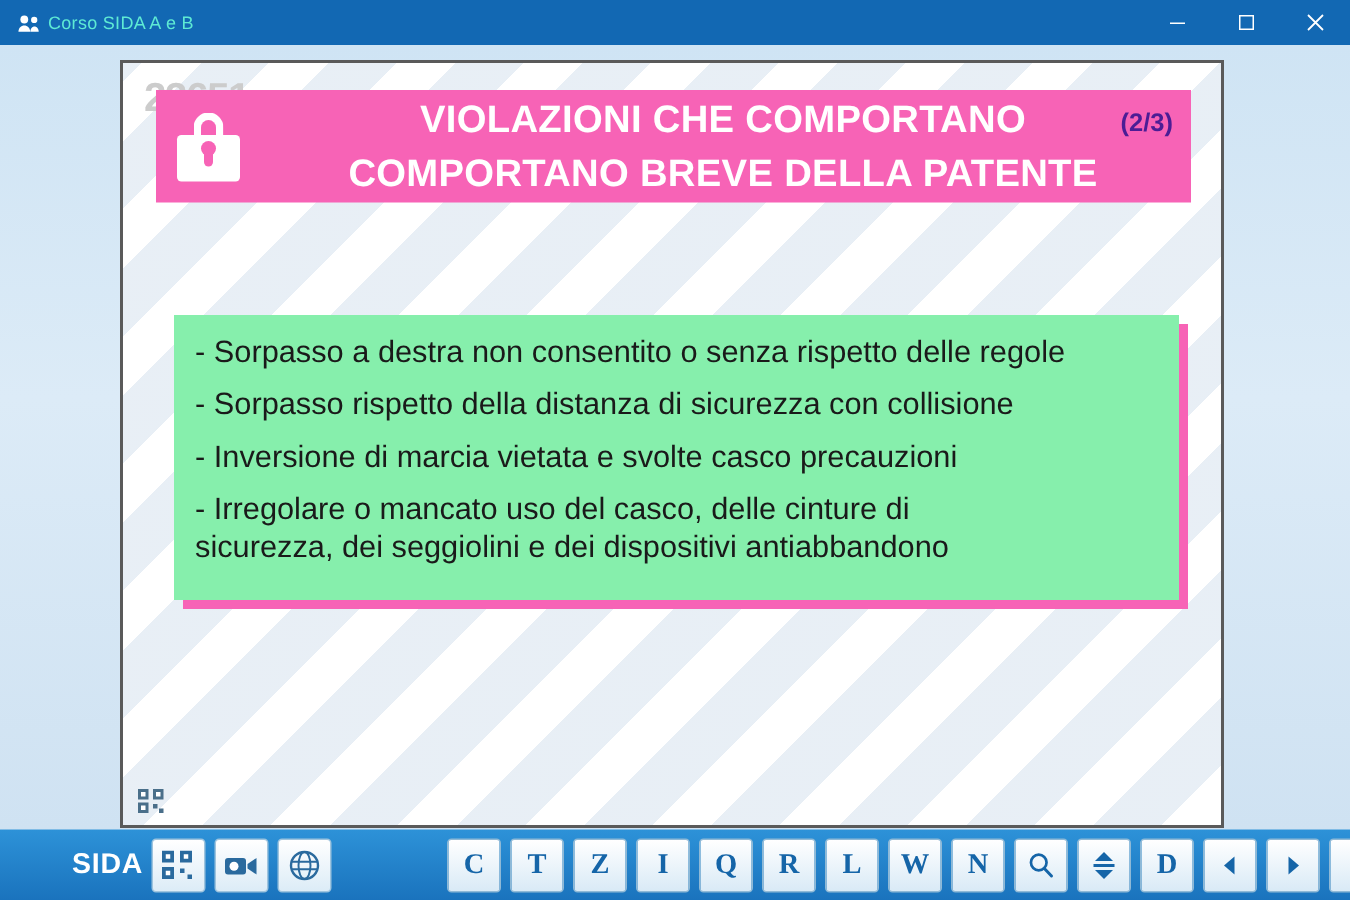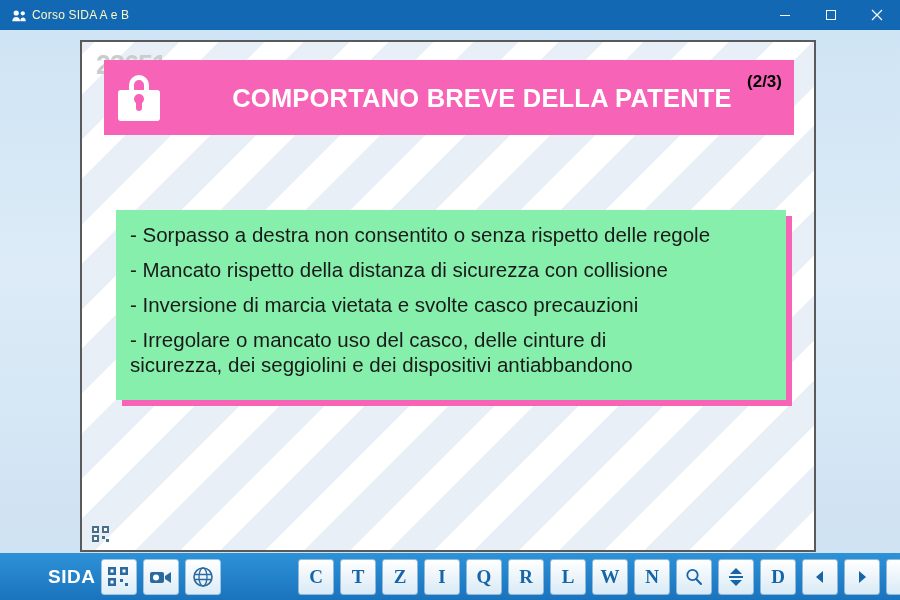--- a/index.html
+++ b/index.html
@@ -21,21 +21,21 @@
     display: flex;
     flex-direction: column;
   }
 
   
   .titlebar {
     height: 30px;
     background: #1268b3;
     display: flex;
     align-items: center;
-    color: #fef9c3;
+    color: #5eead4;
     flex: 0 0 auto;
   }
   .titlebar .tb-icon {
     width: 26px;
     display: flex;
     align-items: center;
     justify-content: center;
     margin-left: 6px;
   }
   .titlebar .tb-title {
@@ -165,21 +165,21 @@
     text-align: center;
     letter-spacing: 0.2px;
     padding-right: 4px;
   }
   .header-text .l1 { display: block; }
   .header-text .l2 { display: block; }
   .page-num {
     position: absolute;
     right: 12px;
     top: 12px;
-    color: #000000;
+    color: #4c1d95;
     font-weight: bold;
     font-size: 17px;
   }
 
   .body-card-wrap {
     position: absolute;
     left: 34px;
     top: 168px;
     width: 670px;
     height: 190px;
@@ -325,30 +325,31 @@
 
       <div class="header-band">
         <div class="lock-box">
           <div class="lock-icon">
             <div class="shackle"></div>
             <div class="body"></div>
             <div class="keyhole"></div>
           </div>
         </div>
         <div class="header-text">
+          <span class="l1">VIOLAZIONI CHE COMPORTANO</span>
           <span class="l2">COMPORTANO BREVE DELLA PATENTE</span>
         </div>
         <div class="page-num">(2/3)</div>
       </div>
 
       <div class="body-card-wrap">
         <div class="body-shadow"></div>
         <div class="body-card">
           <div class="bullet">- Sorpasso a destra non consentito o senza rispetto delle regole</div>
-          <div class="bullet">- Mancato rispetto della distanza di sicurezza con collisione</div>
+          <div class="bullet">- Sorpasso rispetto della distanza di sicurezza con collisione</div>
           <div class="bullet">- Inversione di marcia vietata e svolte casco precauzioni</div>
           <div class="bullet">- Irregolare o mancato uso del casco, delle cinture di
   sicurezza, dei seggiolini e dei dispositivi antiabbandono</div>
         </div>
       </div>
 
       <div class="slide-footer-icon">
         <svg width="18" height="16" viewBox="0 0 18 16">
           <rect x="0" y="0" width="7" height="7" fill="#4a6f8a"></rect>
           <rect x="2" y="2" width="3" height="3" fill="#ffffff"></rect>

